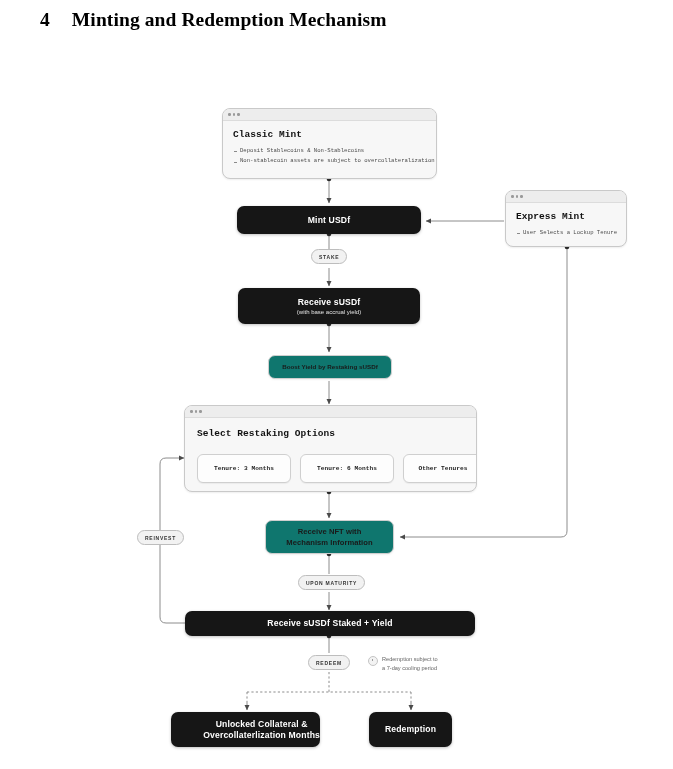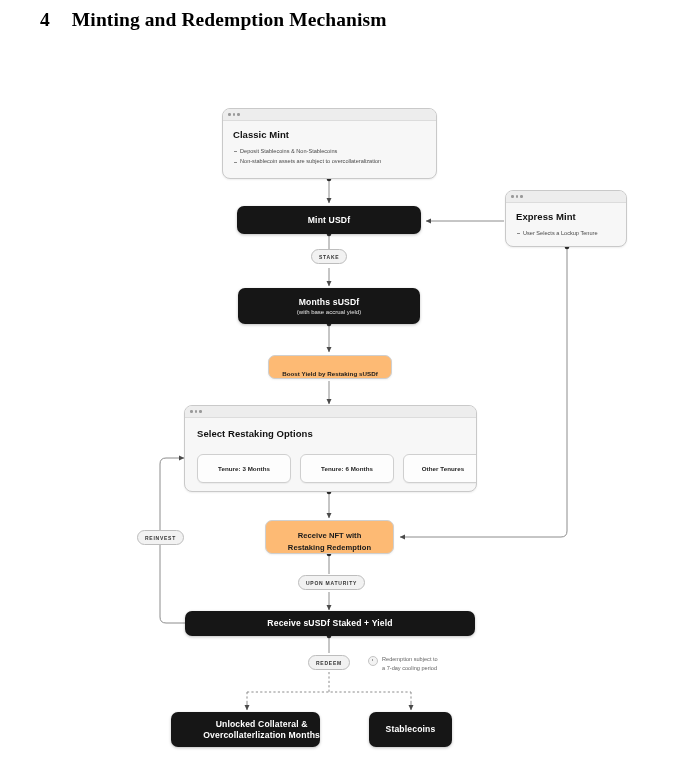--- a/index.html
+++ b/index.html
@@ -41,21 +41,21 @@
     height:11px;
     background:#ededed;
     border-bottom:1px solid #dcdcdc;
     display:flex;align-items:center;
     padding-left:5px;gap:2px;
   }
   .card .titlebar i{
     width:2.6px;height:2.6px;border-radius:50%;
     background:#9a9a9a;display:block;
   }
-  .card .body{padding:8px 10px 9px 10px;}
+  .card .body{padding:8px 10px 9px 10px;font-family:Liberation Mono, monospace;}
   .card .card-title{
     font-size:9.5px;font-weight:700;color:#111;
     letter-spacing:.05px;margin-bottom:6px;
   }
   .card ul{margin:0;padding:0;list-style:none;}
   .card li{
     font-size:5.6px;color:#4a4a4a;line-height:1.85;
     position:relative;padding-left:7px;white-space:nowrap;
   }
   .card li:before{
@@ -71,24 +71,24 @@
     display:flex;flex-direction:column;
     align-items:center;justify-content:center;
     text-align:center;
     box-shadow:0 1px 3px rgba(0,0,0,.25);
   }
   .dark .t1{font-size:8.6px;font-weight:700;letter-spacing:.15px;line-height:1.25;}
   .dark .t2{font-size:6px;font-weight:400;color:#e2e2e2;margin-top:2px;}
 
   
   .lightbox{
-    background:#fdba74;
+    background:#0f766e;
     border:1px solid #cfcfcf;
     border-radius:7px;
-    display:flex;align-items:flex-end;justify-content:center;
+    display:flex;align-items:center;justify-content:center;
     text-align:center;
     color:#1a1a1a;
     box-shadow:0 1px 2px rgba(0,0,0,.06);
   }
   .lightbox .lt{font-size:6.2px;font-weight:600;line-height:1.5;letter-spacing:.05px;}
   .lightbox.strong .lt{font-size:7.6px;font-weight:700;}
 
   
   .pill{
     position:absolute;
@@ -225,21 +225,21 @@
           <li>User Selects a Lockup Tenure</li>
         </ul>
       </div>
     </div>
 
     <div class="pill" style="left:311px;top:249px;">
       <span>STAKE</span>
     </div>
 
     <div class="node dark" style="left:238px;top:288px;width:182px;height:36px;">
-      <div class="t1">Months sUSDf</div>
+      <div class="t1">Receive sUSDf</div>
       <div class="t2">(with base accrual yield)</div>
     </div>
 
     <div class="node lightbox" style="left:268px;top:355px;width:124px;height:24px;">
       <div class="lt">Boost Yield by Restaking sUSDf</div>
     </div>
 
     <div class="node card" style="left:184px;top:405px;width:293px;height:87px;">
       <div class="titlebar">
         <i></i>
@@ -256,21 +256,21 @@
       </div>
     </div>
 
     <div class="pill" style="left:137px;top:530px;">
       <span>REINVEST</span>
     </div>
 
     <div class="node lightbox strong" style="left:265px;top:520px;width:129px;height:34px;">
       <div class="lt">
         <span>Receive NFT with</span><br>
-        <span>Restaking Redemption</span>
+        <span>Mechanism Information</span>
       </div>
     </div>
 
     <div class="pill" style="left:298px;top:575px;">
       <span>UPON MATURITY</span>
     </div>
 
     <div class="node dark" style="left:185px;top:611px;width:290px;height:25px;">
       <div class="t1">Receive sUSDf Staked + Yield</div>
     </div>
@@ -288,17 +288,17 @@
     </div>
 
     <div class="node dark" style="left:171px;top:712px;width:149px;height:35px;align-items:flex-end;">
       <div class="t1">
         <span>Unlocked Collateral &amp;</span><br>
         <span>Overcollaterlization Months</span>
       </div>
     </div>
 
     <div class="node dark" style="left:369px;top:712px;width:83px;height:35px;">
-      <div class="t1">Stablecoins</div>
+      <div class="t1">Redemption</div>
     </div>
 
   </div>
 </div>
 
 </body></html>

